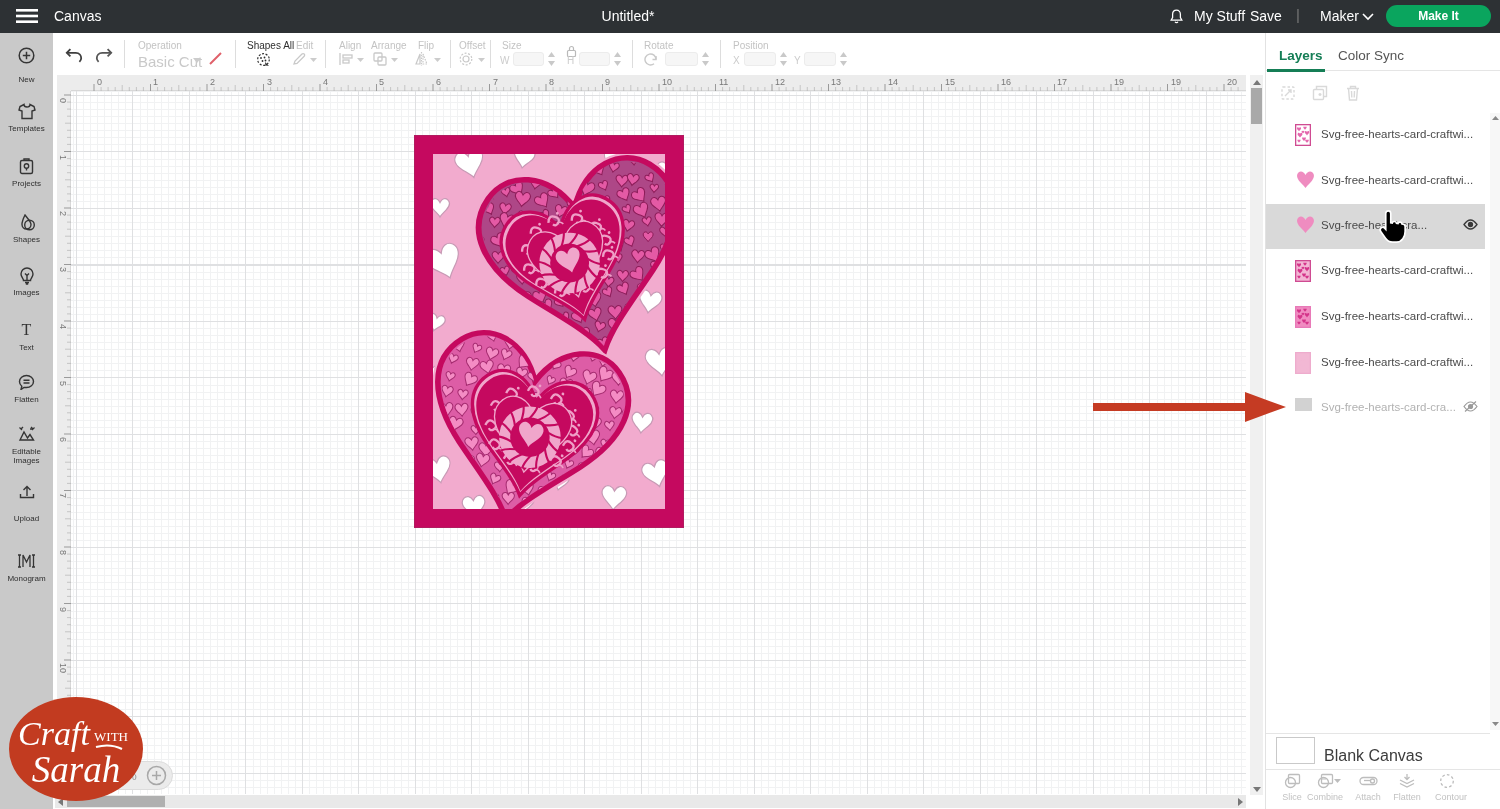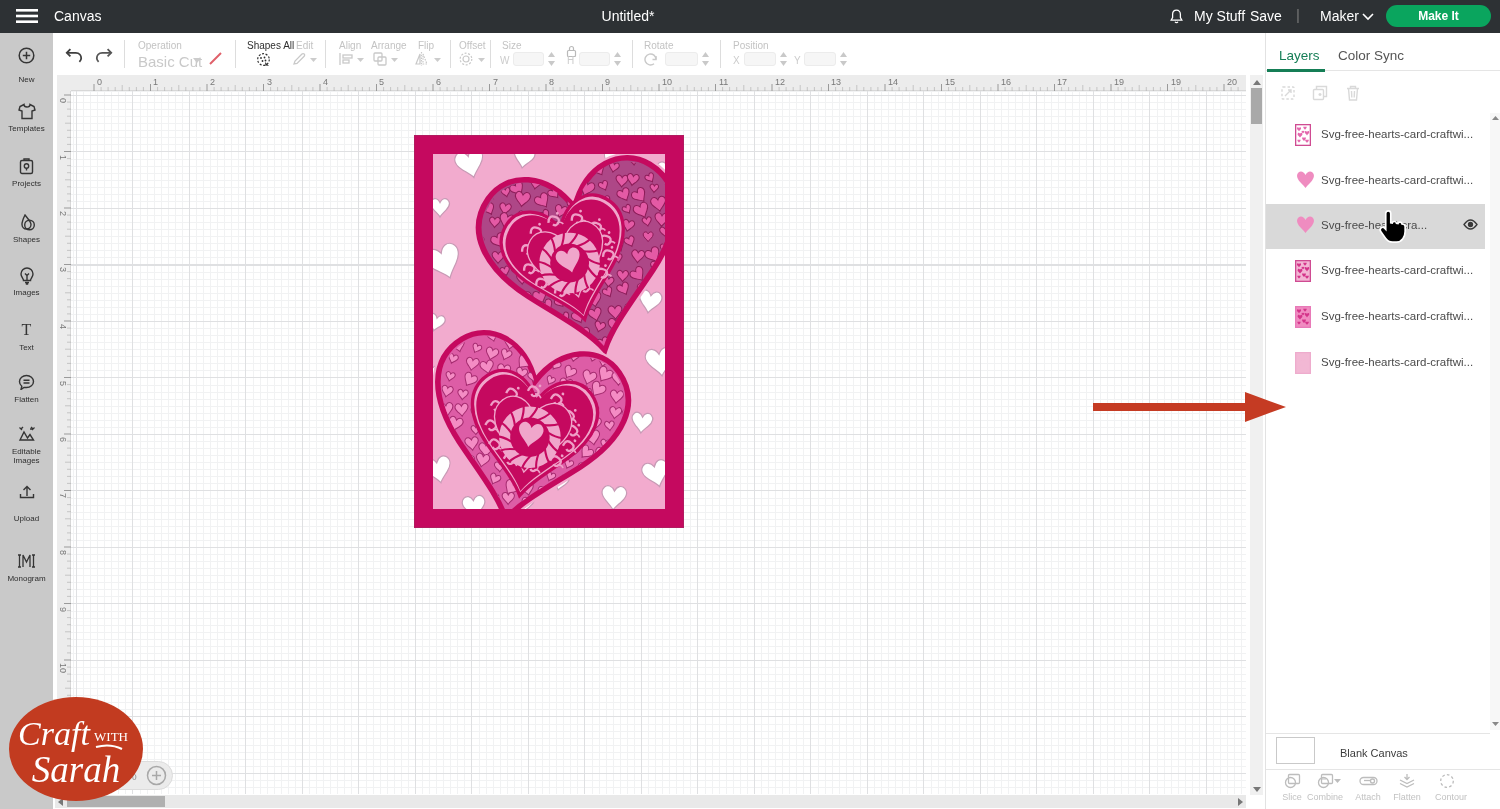--- a/index.html
+++ b/index.html
@@ -2123,21 +2123,21 @@
     <div class="sb-item" style="top:520px">
       <div style="height:19px"><svg width="19" height="16" viewBox="0 0 19 16" fill="none" stroke="#353535" stroke-width="1.3">
           <path d="M1,2 L4,2 M2.5,2 L2.5,14 M1,14 L4,14"></path>
           <path d="M6,14 L6,2 L9.5,9 L13,2 L13,14"></path>
           <path d="M15,2 L18,2 M16.5,2 L16.5,14 M15,14 L18,14"></path>
         </svg></div>
       <div class="cap" style="margin-top:3px">Monogram</div>
     </div>
   </div>
 <div id="panel">
-    <div class="abs" style="left:13px;top:15px;font-size:13.5px;font-weight:normal;color:#157e56">Layers</div>
+    <div class="abs" style="left:13px;top:15px;font-size:13.5px;font-weight:bold;color:#157e56">Layers</div>
     <div class="abs" style="left:72px;top:15px;font-size:13.5px;color:#555">Color Sync</div>
     <div class="abs" style="left:0;top:37px;width:234px;height:1px;background:#e5e5e5"></div>
     <div class="abs" style="left:1px;top:36px;width:58px;height:3px;background:#157e56"></div>
     <svg class="abs" style="left:14px;top:52px" width="16" height="16" fill="none" stroke="#d9d9d9" stroke-width="1.4">
       <rect x="2" y="2" width="12" height="12" rx="1" stroke-dasharray="2.5 2"></rect>
       <path d="M5,11 L11,5 M8,5 L11,5 L11,8"></path>
     </svg>
     <svg class="abs" style="left:46px;top:52px" width="16" height="16" fill="none" stroke="#d9d9d9" stroke-width="1.4">
       <rect x="1.5" y="4.5" width="10" height="10" rx="1"></rect>
       <path d="M4.5,4.5 L4.5,1.5 L14.5,1.5 L14.5,11.5 L11.5,11.5"></path>
@@ -2213,33 +2213,44 @@
           <path d="M0,-0.45 C-0.18,-0.85 -0.55,-0.95 -0.78,-0.72 C-1.05,-0.45 -0.95,-0.05 -0.6,0.32 C-0.35,0.58 -0.12,0.78 0,1 C0.12,0.78 0.35,0.58 0.6,0.32 C0.95,-0.05 1.05,-0.45 0.78,-0.72 C0.55,-0.95 0.18,-0.85 0,-0.45 Z" fill="#f2b8d4" transform="translate(10,4) scale(1.8)"></path>
           <path d="M0,-0.45 C-0.18,-0.85 -0.55,-0.95 -0.78,-0.72 C-1.05,-0.45 -0.95,-0.05 -0.6,0.32 C-0.35,0.58 -0.12,0.78 0,1 C0.12,0.78 0.35,0.58 0.6,0.32 C0.95,-0.05 1.05,-0.45 0.78,-0.72 C0.55,-0.95 0.18,-0.85 0,-0.45 Z" fill="#f2b8d4" transform="translate(12,9) scale(2.4)"></path>
           <path d="M0,-0.45 C-0.18,-0.85 -0.55,-0.95 -0.78,-0.72 C-1.05,-0.45 -0.95,-0.05 -0.6,0.32 C-0.35,0.58 -0.12,0.78 0,1 C0.12,0.78 0.35,0.58 0.6,0.32 C0.95,-0.05 1.05,-0.45 0.78,-0.72 C0.55,-0.95 0.18,-0.85 0,-0.45 Z" fill="#f2b8d4" transform="translate(5,11) scale(2.6)"></path>
           <path d="M0,-0.45 C-0.18,-0.85 -0.55,-0.95 -0.78,-0.72 C-1.05,-0.45 -0.95,-0.05 -0.6,0.32 C-0.35,0.58 -0.12,0.78 0,1 C0.12,0.78 0.35,0.58 0.6,0.32 C0.95,-0.05 1.05,-0.45 0.78,-0.72 C0.55,-0.95 0.18,-0.85 0,-0.45 Z" fill="#f2b8d4" transform="translate(9,15) scale(2.0)"></path>
           <path d="M0,-0.45 C-0.18,-0.85 -0.55,-0.95 -0.78,-0.72 C-1.05,-0.45 -0.95,-0.05 -0.6,0.32 C-0.35,0.58 -0.12,0.78 0,1 C0.12,0.78 0.35,0.58 0.6,0.32 C0.95,-0.05 1.05,-0.45 0.78,-0.72 C0.55,-0.95 0.18,-0.85 0,-0.45 Z" fill="#f2b8d4" transform="translate(4,17) scale(1.7)"></path>
           <path d="M0,-0.45 C-0.18,-0.85 -0.55,-0.95 -0.78,-0.72 C-1.05,-0.45 -0.95,-0.05 -0.6,0.32 C-0.35,0.58 -0.12,0.78 0,1 C0.12,0.78 0.35,0.58 0.6,0.32 C0.95,-0.05 1.05,-0.45 0.78,-0.72 C0.55,-0.95 0.18,-0.85 0,-0.45 Z" fill="#f2b8d4" transform="translate(12,17) scale(1.9)"></path>
           <path d="M0,-0.45 C-0.18,-0.85 -0.55,-0.95 -0.78,-0.72 C-1.05,-0.45 -0.95,-0.05 -0.6,0.32 C-0.35,0.58 -0.12,0.78 0,1 C0.12,0.78 0.35,0.58 0.6,0.32 C0.95,-0.05 1.05,-0.45 0.78,-0.72 C0.55,-0.95 0.18,-0.85 0,-0.45 Z" fill="#f2b8d4" transform="translate(8,8) scale(1.5)"></path>
         </svg></div>
       <div class="txt" style="color:#4a4a4a">Svg-free-hearts-card-craftwi...</div>
     </div>
+    <div class="lrow" style="top:353px;">
+      <div class="abs" style="left:29px;top:11px"><svg width="17" height="13">
+          <rect x="0" y="0" width="17" height="13" fill="#d2d2d2"></rect>
+        </svg></div>
+      <div class="txt" style="color:#b2b2b2">Svg-free-hearts-card-cra...</div>
+      <svg class="abs" style="left:197px;top:15px" width="15" height="11" fill="none" stroke="#9a9a9a" stroke-width="1.2">
+        <path d="M1,5.5 C3.5,2 6,1 7.5,1 C9,1 11.5,2 14,5.5 C11.5,9 9,10 7.5,10 C6,10 3.5,9 1,5.5 Z"></path>
+        <circle cx="7.5" cy="5.5" r="2" fill="#9a9a9a"></circle>
+        <path d="M2,10.5 L13,0.5"></path>
+      </svg>
+    </div>
     <svg class="abs" style="left:111px;top:176px" width="30" height="35" viewBox="0 0 24 28">
 <path d="M9,1.5 C10.2,1.5 11,2.3 11,3.6 L11,11 L12.2,11.2 C12.4,10.4 13.1,9.9 14,10 C14.9,10.1 15.4,10.6 15.6,11.4 L16.8,11.6 C17,10.9 17.7,10.4 18.5,10.5 C19.4,10.6 19.9,11.2 20,12 L21,12.2 C21.9,12.4 22.5,13.2 22.5,14.2 L22.5,18 C22.5,22 20,26.5 15.5,26.5 L12.5,26.5 C10,26.5 8.2,25.4 6.8,23.4 L3,18 C2.3,17 2.5,15.8 3.3,15.1 C4.1,14.4 5.3,14.5 6.1,15.3 L7,16.3 L7,3.6 C7,2.3 7.8,1.5 9,1.5 Z" fill="#000" stroke="#fff" stroke-width="1.3"></path>
     </svg>
     <div class="abs" style="left:224px;top:80px;width:10px;height:617px;background:#f7f7f7"></div>
     <svg class="abs" style="left:226px;top:82px" width="7" height="6">
       <path d="M0,5 L3.5,1 L7,5" fill="#888"></path>
     </svg>
     <svg class="abs" style="left:226px;top:688px" width="7" height="6">
       <path d="M0,1 L3.5,5 L7,1" fill="#888"></path>
     </svg>
     <div class="abs" style="left:0;top:700px;width:224px;height:1px;background:#e5e5e5"></div>
     <div class="abs" style="left:10px;top:704px;width:39px;height:27px;background:#fff;border:1px solid #c9c9c9"></div>
-    <div class="abs" style="left:74px;top:714px;font-size:11px;color:#3c3c3c">Blank Canvas</div>
+    <div class="abs" style="left:58px;top:714px;font-size:16px;color:#3c3c3c">Blank Canvas</div>
     <div class="abs" style="left:0;top:736px;width:234px;height:1px;background:#e5e5e5"></div>
     <div class="abs" style="left:14px;top:740px;width:24px;text-align:center"><svg width="17" height="16" viewBox="0 0 17 16" fill="none" stroke="#bdbdbd" stroke-width="1.3">
         <rect x="4.5" y="1.5" width="11" height="9" rx="1"></rect>
         <circle cx="6.5" cy="9.5" r="5"></circle>
       </svg></div>
     <div class="abs" style="left:6px;top:759px;width:40px;text-align:center;font-size:9px;color:#c2c2c2">Slice</div>
     <div class="abs" style="left:47px;top:740px;width:24px;text-align:center"><svg width="17" height="16" viewBox="0 0 17 16" fill="none" stroke="#bdbdbd" stroke-width="1.3">
         <rect x="4.5" y="1.5" width="11" height="9" rx="1"></rect>
         <circle cx="6.5" cy="9.5" r="5"></circle>
         <path d="M4,6 L9,6" stroke-width="1"></path>

